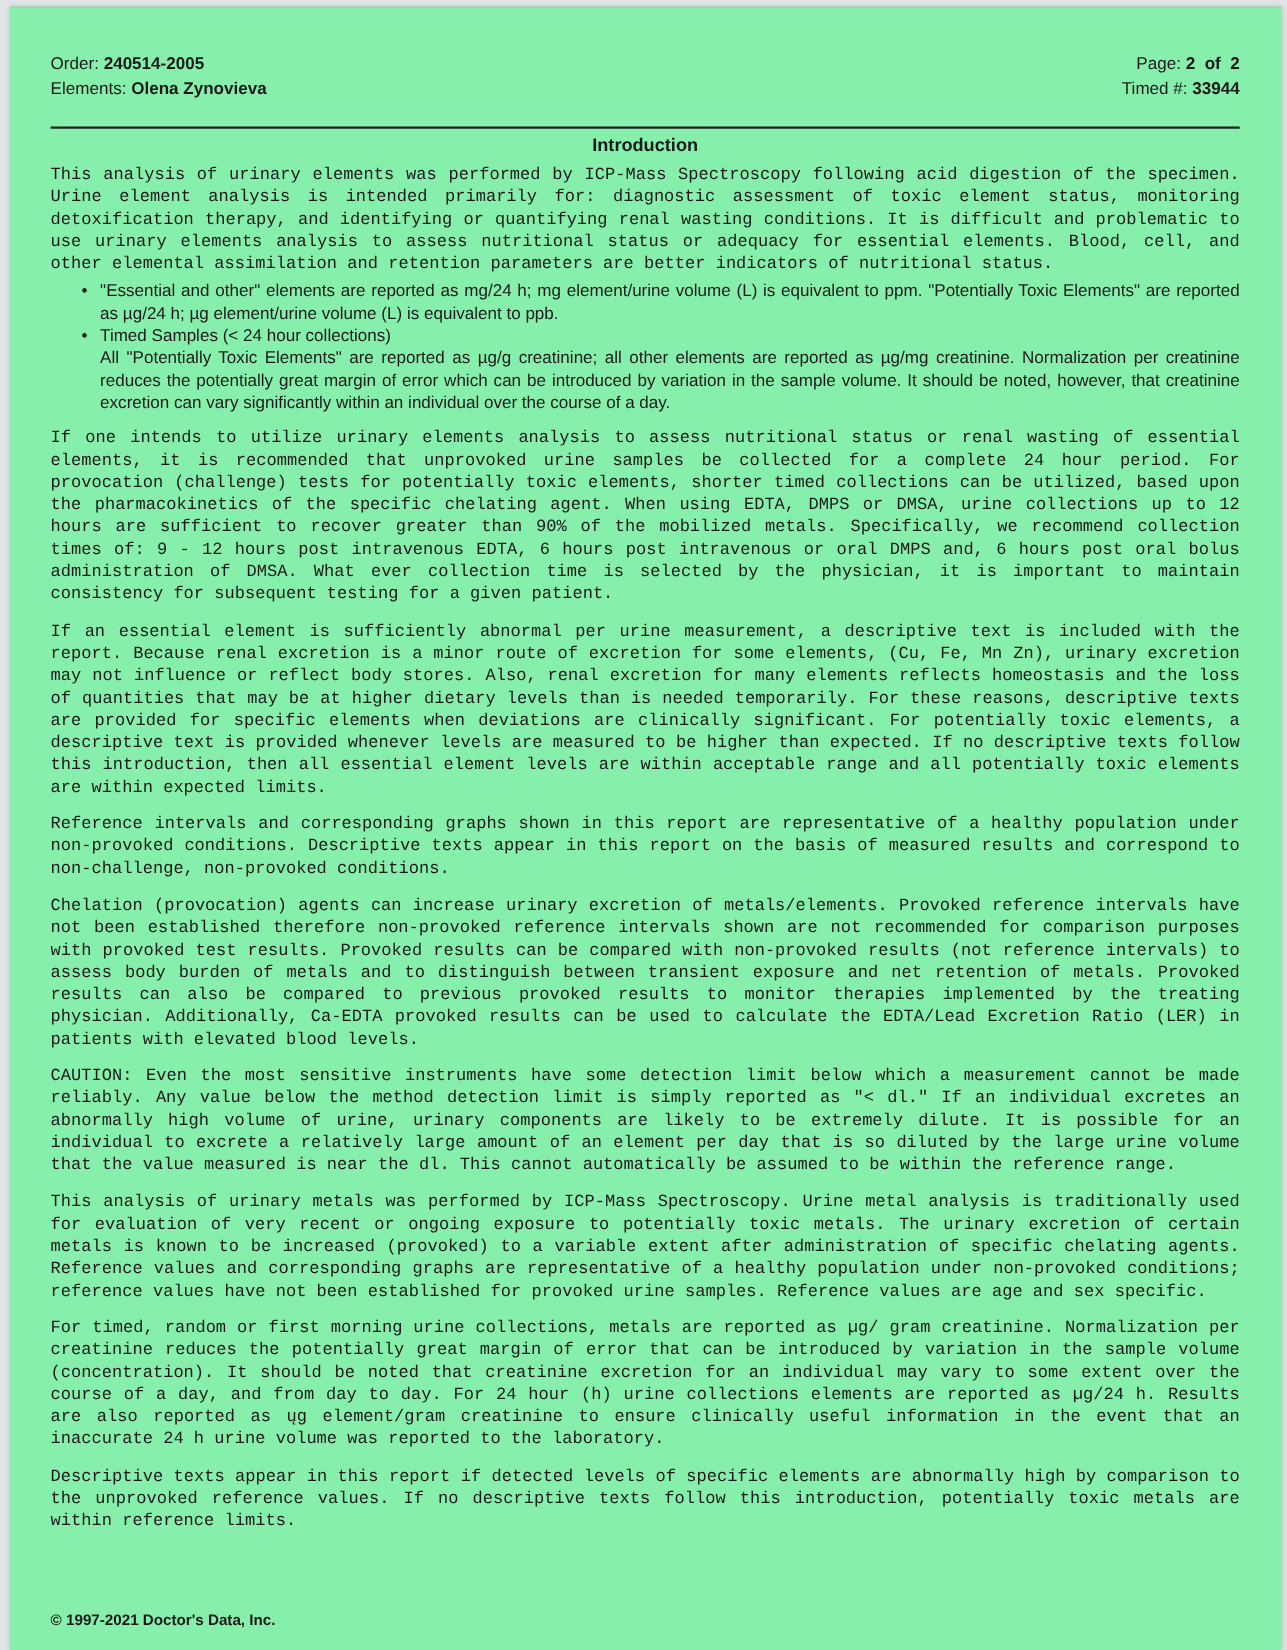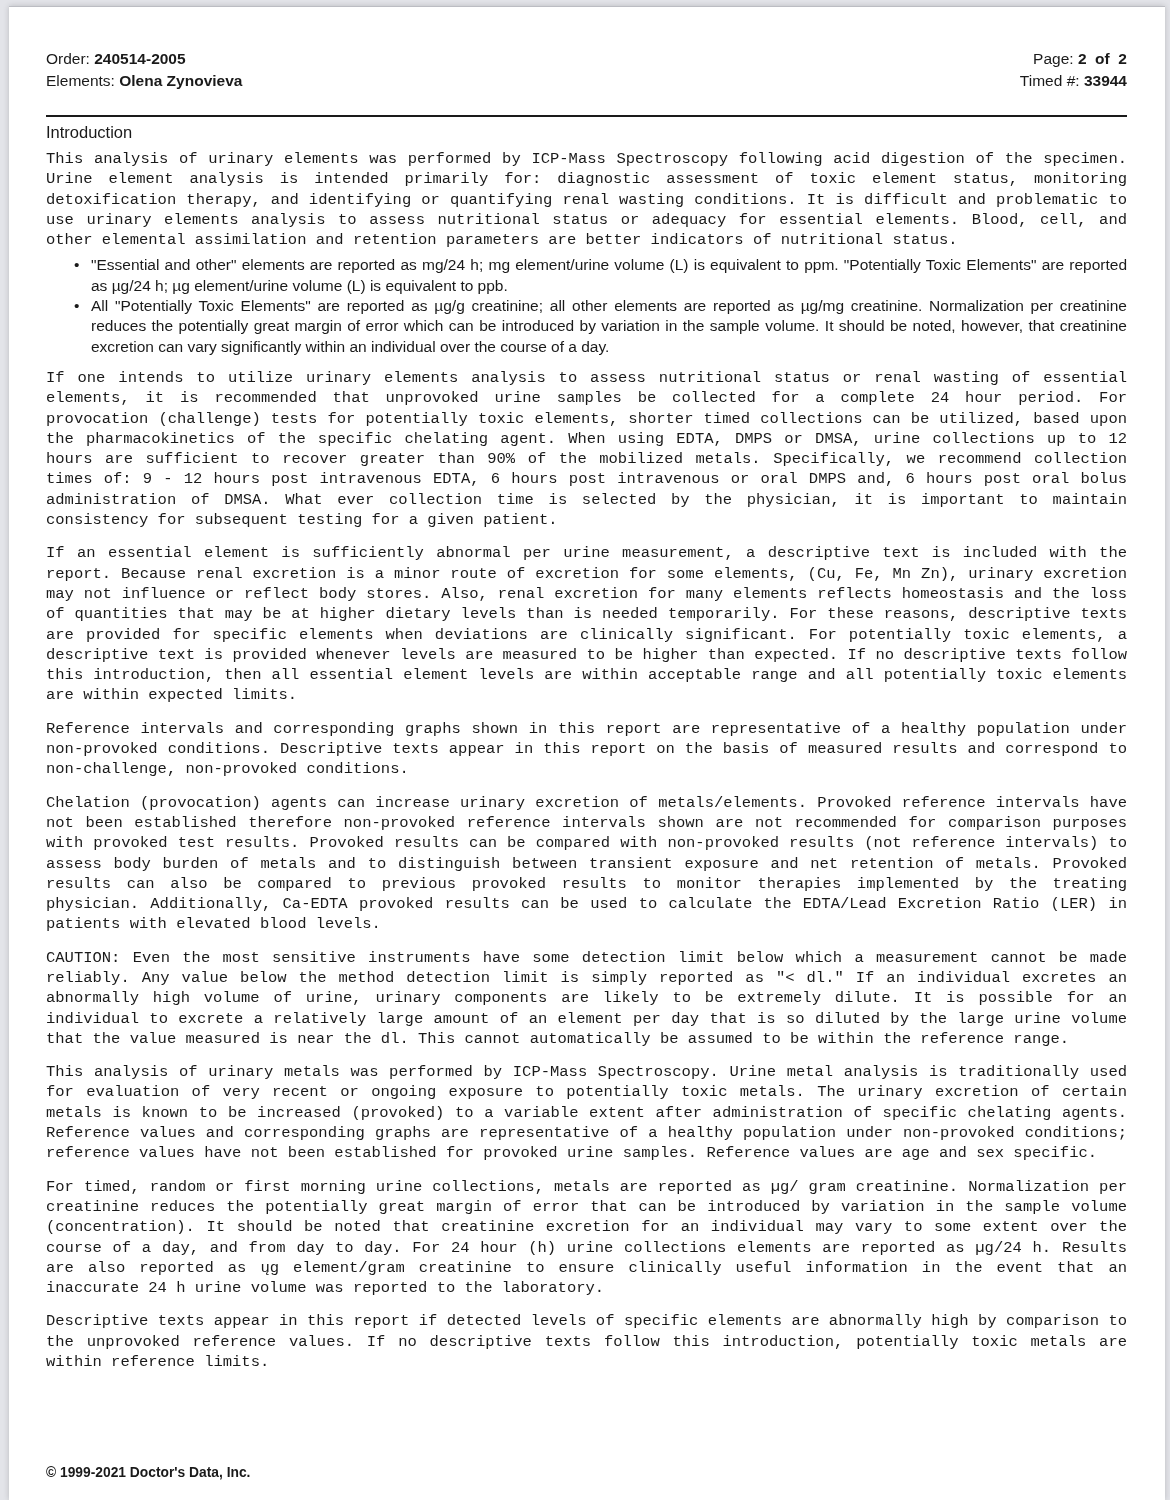--- a/index.html
+++ b/index.html
@@ -15,21 +15,21 @@
     position: absolute;
     inset: 0;
     background: #e3e4e9;
   }
   .page {
     position: absolute;
     left: 9px;
     top: 6px;
     right: 5px;
     bottom: 0;
-    background: #ffffff;
+    background: #86efac;
     border-top: 1px solid #bcbdc3;
     box-shadow: 0 0 6px rgba(0,0,0,0.18);
   }
   .content {
     position: relative;
     box-sizing: border-box;
     height: 100%;
     padding: 41px 38px 0 37px;
     color: #1a1a1a;
     font-size: 15.5px;
@@ -44,21 +44,22 @@
   .hdr-left { text-align: left; }
   .hdr-right { text-align: right; }
   .hdr-value { font-weight: bold; }
   .pre-space { white-space: pre; }
   .rule {
     border: none;
     border-top: 2px solid #1a1a1a;
     margin: 23px 0 0 0;
   }
   .doc-title {
-    font-weight: normal;
+    text-align: center;
+    font-weight: bold;
     font-size: 16.5px;
     line-height: 22px;
     margin: 4px 0 6px 0;
   }
   p.body-para {
     text-align: justify;
     margin: 0 0 13px 0;
     font-family: Liberation Mono, monospace;
   }
   p.intro-para {
@@ -125,29 +126,30 @@
 
     <p class="body-para intro-para">This analysis of urinary elements was performed by ICP-Mass Spectroscopy following acid digestion of the specimen. Urine element analysis is intended primarily for: diagnostic assessment of toxic element status, monitoring detoxification therapy, and identifying or quantifying renal wasting conditions. It is difficult and problematic to use urinary elements analysis to assess nutritional status or adequacy for essential elements. Blood, cell, and other elemental assimilation and retention parameters are better indicators of nutritional status.</p>
 
     <ul class="bullet-list">
       <li>
         <span class="bullet-dot">•</span>
         <div class="bullet-body">"Essential and other" elements are reported as mg/24 h; mg element/urine volume (L) is equivalent to ppm. "Potentially Toxic Elements" are reported as µg/24 h; µg element/urine volume (L) is equivalent to ppb.</div>
       </li>
       <li>
         <span class="bullet-dot">•</span>
+        <div class="bullet-title">Timed Samples (&lt; 24 hour collections)</div>
         <div class="bullet-body">All "Potentially Toxic Elements" are reported as µg/g creatinine; all other elements are reported as µg/mg creatinine. Normalization per creatinine reduces the potentially great margin of error which can be introduced by variation in the sample volume. It should be noted, however, that creatinine excretion can vary significantly within an individual over the course of a day.</div>
       </li>
     </ul>
 
     <p class="body-para">If one intends to utilize urinary elements analysis to assess nutritional status or renal wasting of essential elements, it is recommended that unprovoked urine samples be collected for a complete 24 hour period. For provocation (challenge) tests for potentially toxic elements, shorter timed collections can be utilized, based upon the pharmacokinetics of the specific chelating agent. When using EDTA, DMPS or DMSA, urine collections up to 12 hours are sufficient to recover greater than 90% of the mobilized metals. Specifically, we recommend collection times of: 9 - 12 hours post intravenous EDTA, 6 hours post intravenous or oral DMPS and, 6 hours post oral bolus administration of DMSA. What ever collection time is selected by the physician, it is important to maintain consistency for subsequent testing for a given patient.</p>
     <p class="body-para">If an essential element is sufficiently abnormal per urine measurement, a descriptive text is included with the report. Because renal excretion is a minor route of excretion for some elements, (Cu, Fe, Mn Zn), urinary excretion may not influence or reflect body stores. Also, renal excretion for many elements reflects homeostasis and the loss of quantities that may be at higher dietary levels than is needed temporarily. For these reasons, descriptive texts are provided for specific elements when deviations are clinically significant. For potentially toxic elements, a descriptive text is provided whenever levels are measured to be higher than expected. If no descriptive texts follow this introduction, then all essential element levels are within acceptable range and all potentially toxic elements are within expected limits.</p>
     <p class="body-para">Reference intervals and corresponding graphs shown in this report are representative of a healthy population under non-provoked conditions. Descriptive texts appear in this report on the basis of measured results and correspond to non-challenge, non-provoked conditions.</p>
     <p class="body-para">Chelation (provocation) agents can increase urinary excretion of metals/elements. Provoked reference intervals have not been established therefore non-provoked reference intervals shown are not recommended for comparison purposes with provoked test results. Provoked results can be compared with non-provoked results (not reference intervals) to assess body burden of metals and to distinguish between transient exposure and net retention of metals. Provoked results can also be compared to previous provoked results to monitor therapies implemented by the treating physician. Additionally, Ca-EDTA provoked results can be used to calculate the EDTA/Lead Excretion Ratio (LER) in patients with elevated blood levels.</p>
     <p class="body-para">CAUTION: Even the most sensitive instruments have some detection limit below which a measurement cannot be made reliably. Any value below the method detection limit is simply reported as "&lt; dl." If an individual excretes an abnormally high volume of urine, urinary components are likely to be extremely dilute. It is possible for an individual to excrete a relatively large amount of an element per day that is so diluted by the large urine volume that the value measured is near the dl. This cannot automatically be assumed to be within the reference range.</p>
     <p class="body-para">This analysis of urinary metals was performed by ICP-Mass Spectroscopy. Urine metal analysis is traditionally used for evaluation of very recent or ongoing exposure to potentially toxic metals. The urinary excretion of certain metals is known to be increased (provoked) to a variable extent after administration of specific chelating agents. Reference values and corresponding graphs are representative of a healthy population under non-provoked conditions; reference values have not been established for provoked urine samples. Reference values are age and sex specific.</p>
     <p class="body-para">For timed, random or first morning urine collections, metals are reported as µg/ gram creatinine. Normalization per creatinine reduces the potentially great margin of error that can be introduced by variation in the sample volume (concentration). It should be noted that creatinine excretion for an individual may vary to some extent over the course of a day, and from day to day. For 24 hour (h) urine collections elements are reported as µg/24 h. Results are also reported as ųg element/gram creatinine to ensure clinically useful information in the event that an inaccurate 24 h urine volume was reported to the laboratory.</p>
     <p class="body-para">Descriptive texts appear in this report if detected levels of specific elements are abnormally high by comparison to the unprovoked reference values. If no descriptive texts follow this introduction, potentially toxic metals are within reference limits.</p>
 
   </div>
 
-  <div class="doc-footer">© 1999-2021 Doctor's Data, Inc.</div>
+  <div class="doc-footer">© 1997-2021 Doctor's Data, Inc.</div>
 </div>
 
 </body></html>

